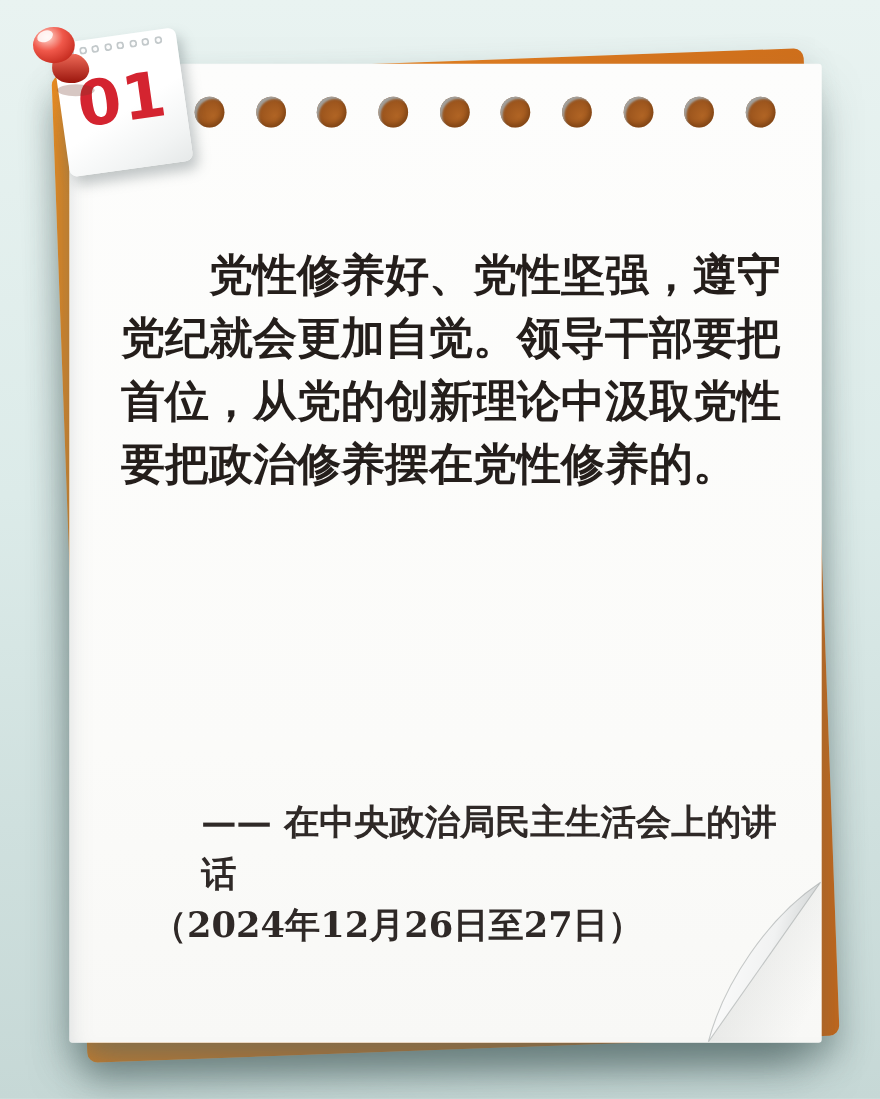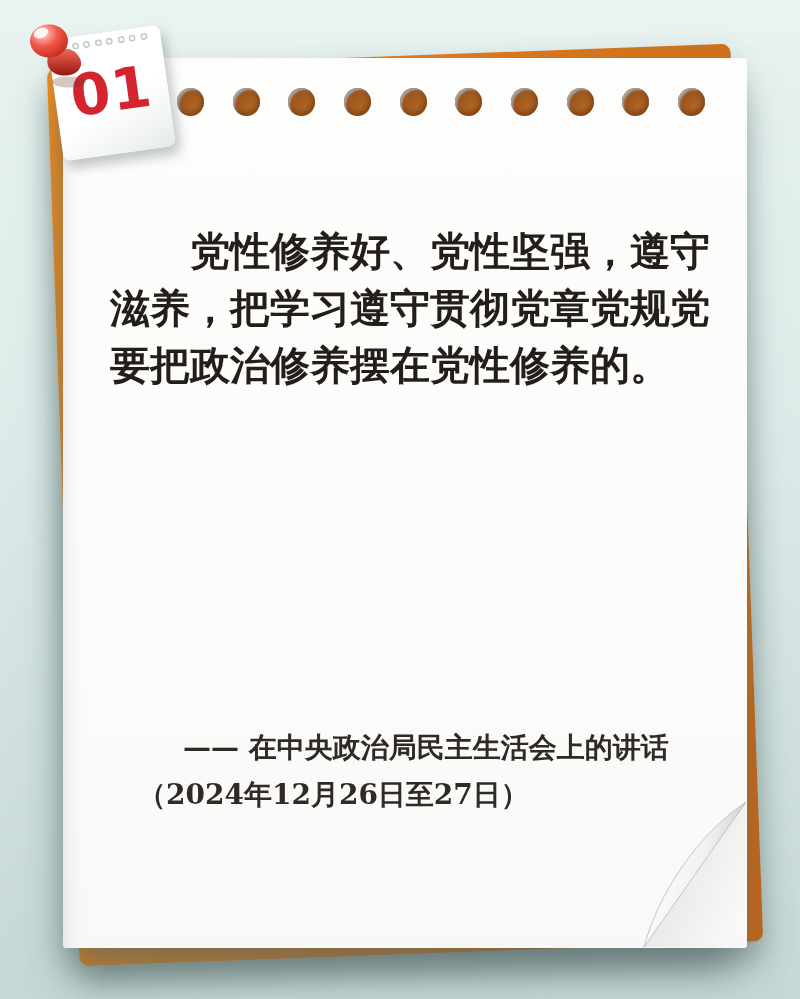--- a/index.html
+++ b/index.html
@@ -34,21 +34,21 @@
   .quote{position:absolute;left:47px;top:164px;width:592px;
     font-family:"DejaVu Serif","Liberation Serif",serif;font-weight:700;
     font-size:40px;line-height:57px;color:#241e1b;}
   .quote-line{text-align:justify;text-align-last:justify;white-space:nowrap;}
   .quote-line.indent{padding-left:80px;}
   .quote-line.last{text-align-last:left;white-space:normal;}
 
   
   .attribution{position:absolute;left:75px;top:666px;width:580px;
     font-family:"DejaVu Serif","Liberation Serif",serif;font-weight:700;
-    font-size:28px;line-height:47px;color:#2f2927;}
+    font-size:32px;line-height:47px;color:#2f2927;}
   .attribution .src{padding-left:45px;}
 
   
   .note{position:absolute;left:55px;top:32px;width:113px;height:122px;
     border-radius:7px;transform:rotate(-8deg);
     background:linear-gradient(155deg,#ffffff 55%,#f2f4f4 82%,#e6e9e9 100%);
     box-shadow:4px 8px 12px rgba(100,112,116,.40);z-index:4;}
   .note-holes{position:absolute;left:12px;top:6px;width:88px;display:flex;justify-content:space-between;}
   .note-hole{width:7px;height:7px;border-radius:50%;background:#fdfdfd;
     box-shadow:inset 0 0 0 1.6px #c3c9cb, 0 1px 1px rgba(255,255,255,.9);}
@@ -77,21 +77,22 @@
         <span class="punch-hole"></span>
         <span class="punch-hole"></span>
         <span class="punch-hole"></span>
         <span class="punch-hole"></span>
         <span class="punch-hole"></span>
         <span class="punch-hole"></span>
       </div>
 
     <div class="quote">
         <div class="quote-line indent">党性修养好、党性坚强，遵守</div>
-        <div class="quote-line">滋养，把学习遵守贯彻党章党规党</div>
+        <div class="quote-line">党纪就会更加自觉。领导干部要把</div>
+        <div class="quote-line">首位，从党的创新理论中汲取党性</div>
         <div class="quote-line last">要把政治修养摆在党性修养的。</div>
       </div>
 
     <div class="attribution">
       <div class="src">—— 在中央政治局民主生活会上的讲话</div>
       <div class="date">（2024年12月26日至27日）</div>
     </div>
 
     <svg class="curl" width="120" height="156" viewBox="0 0 120 156" aria-hidden="true">
       <defs>

